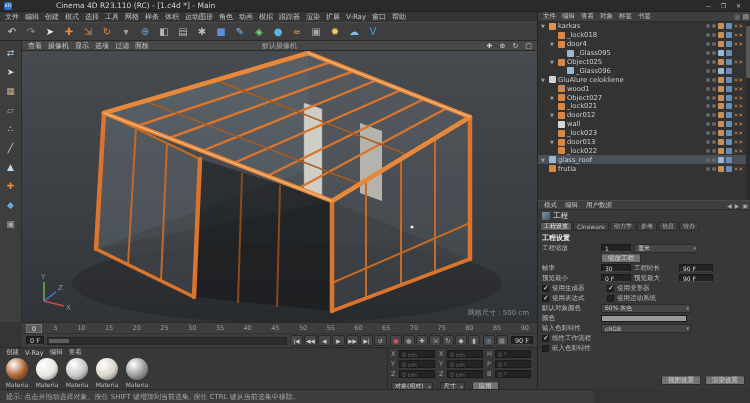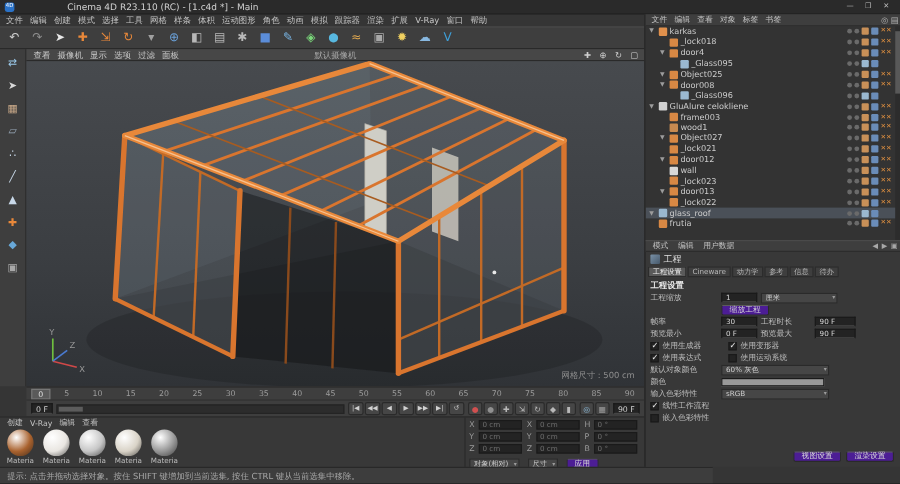--- a/index.html
+++ b/index.html
@@ -60,21 +60,21 @@
 .mat-name{font-size:6px;color:#bdbdbd;margin-top:1px;}
 .coords{position:absolute;left:388px;top:0;width:149px;height:42px;padding:2px 3px;}
 .coord-grid{display:flex;gap:4px;}
 .coord-col{display:flex;flex-direction:column;gap:2px;}
 .c-row{display:flex;align-items:center;gap:2px;}
 .c-lab{width:6px;font-size:6.5px;color:#9c9c9c;}
 .c-fld{width:36px;height:8px;background:#232323;border:1px solid #1a1a1a;font-size:6px;color:#6e6e6e;display:flex;align-items:center;padding:0 2px;}
 .coord-foot{display:flex;gap:7px;margin-top:4px;text-decoration:underline;}
 .dd{position:relative;background:#464646;border:1px solid #2a2a2a;height:9px;display:flex;align-items:center;padding:0 8px 0 3px;font-size:6px;color:#cfcfcf;white-space:nowrap;}
 .dd::after{content:"▾";position:absolute;right:1px;font-size:5px;color:#9c9c9c;}
-.btn{background:#4c1d95;border:1px solid #2a2a2a;border-top-color:#5c5c5c;height:9px;display:flex;align-items:center;justify-content:center;padding:0 6px;font-size:6.5px;color:#d6d6d6;border-radius:2px;white-space:nowrap;}
+.btn{background:#737373;border:1px solid #2a2a2a;border-top-color:#5c5c5c;height:9px;display:flex;align-items:center;justify-content:center;padding:0 6px;font-size:6.5px;color:#d6d6d6;border-radius:2px;white-space:nowrap;}
 
 
 .statusbar{position:absolute;left:0;top:389px;width:594px;height:14px;background:#3d3d3d;border-top:1px solid #282828;display:flex;align-items:center;padding:0 6px;}
 .status-text{font-size:7px;color:#a6a6a6;white-space:nowrap;overflow:hidden;}
 
 
 .right-panel{position:absolute;left:537px;top:12px;width:213px;height:377px;background:#383838;border-left:1px solid #232323;}
 .om-menus{position:absolute;left:0;top:0;width:213px;height:10px;background:#3e3e3e;border-bottom:1px solid #2c2c2c;display:flex;align-items:center;padding-left:2px;}
 .om-menu{padding:0 3px;font-size:6.5px;color:#c4c4c4;}
 .om-menu-icons{margin-left:auto;display:flex;gap:2px;padding-right:2px;}
@@ -600,32 +600,20 @@
           <span class="om-name">Object025</span>
           <span class="om-right">
             <span class="om-dot"></span>
             <span class="om-dot"></span>
             <span class="om-tag" style="--t: #c89058;"></span>
             <span class="om-tag" style="--t: #6a8cb8;"></span>
             <span class="om-x">✕✕</span>
           </span>
         </div>
 
-        <div class="om-row" style="--ind: 1;">
-          <span class="om-caret">▼</span>
-          <span class="om-ico" style="--c: #d88844;"></span>
-          <span class="om-name">door008</span>
-          <span class="om-right">
-            <span class="om-dot"></span>
-            <span class="om-dot"></span>
-            <span class="om-tag" style="--t: #c89058;"></span>
-            <span class="om-tag" style="--t: #6a8cb8;"></span>
-            <span class="om-x">✕✕</span>
-          </span>
-        </div>
 
         <div class="om-row" style="--ind: 2;">
           <span class="om-caret" style="visibility: hidden;">▼</span>
           <span class="om-ico" style="--c: #9ab8d0;"></span>
           <span class="om-name">_Glass096</span>
           <span class="om-right">
             <span class="om-dot"></span>
             <span class="om-dot"></span>
             <span class="om-tag" style="--t: #9ab8d0;"></span>
             <span class="om-tag" style="--t: #6a8cb8;"></span>
@@ -639,32 +627,20 @@
           <span class="om-name">GluAlure celokliene</span>
           <span class="om-right">
             <span class="om-dot"></span>
             <span class="om-dot"></span>
             <span class="om-tag" style="--t: #c89058;"></span>
             <span class="om-tag" style="--t: #6a8cb8;"></span>
             <span class="om-x">✕✕</span>
           </span>
         </div>
 
-        <div class="om-row" style="--ind: 1;">
-          <span class="om-caret" style="visibility: hidden;">▼</span>
-          <span class="om-ico" style="--c: #d88844;"></span>
-          <span class="om-name">frame003</span>
-          <span class="om-right">
-            <span class="om-dot"></span>
-            <span class="om-dot"></span>
-            <span class="om-tag" style="--t: #c89058;"></span>
-            <span class="om-tag" style="--t: #6a8cb8;"></span>
-            <span class="om-x">✕✕</span>
-          </span>
-        </div>
 
         <div class="om-row" style="--ind: 1;">
           <span class="om-caret" style="visibility: hidden;">▼</span>
           <span class="om-ico" style="--c: #c88a50;"></span>
           <span class="om-name">wood1</span>
           <span class="om-right">
             <span class="om-dot"></span>
             <span class="om-dot"></span>
             <span class="om-tag" style="--t: #c89058;"></span>
             <span class="om-tag" style="--t: #6a8cb8;"></span>

